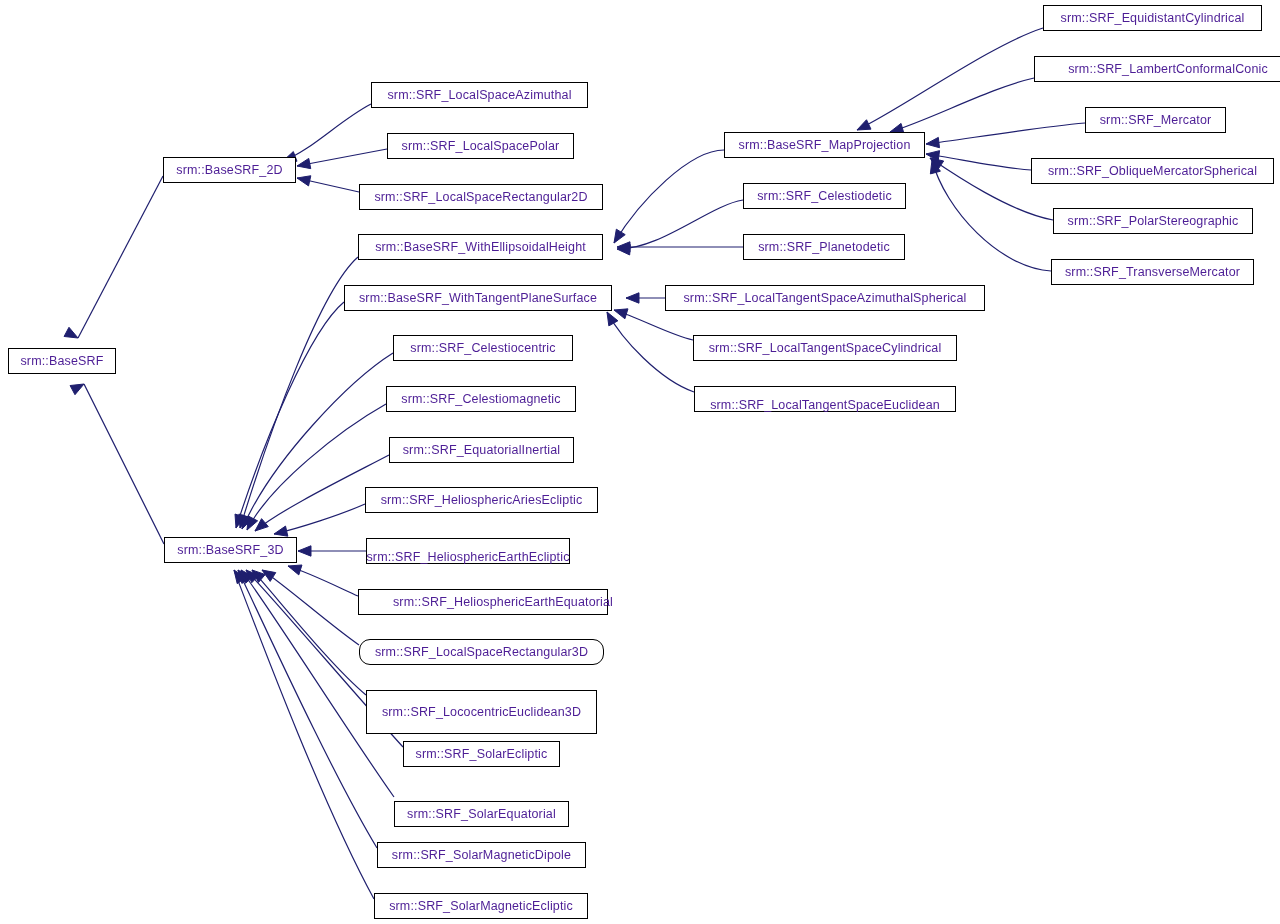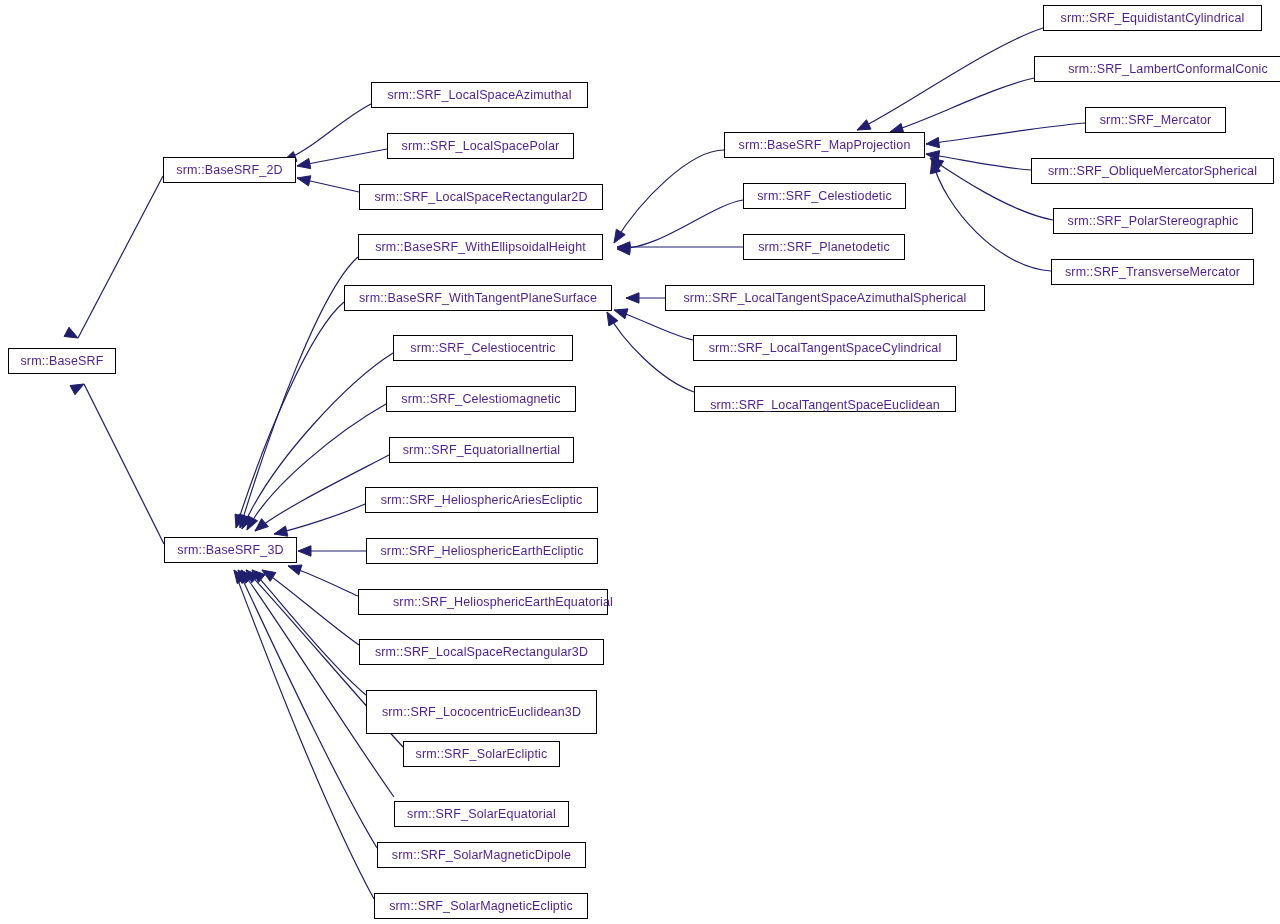--- a/index.html
+++ b/index.html
@@ -203,27 +203,27 @@
       </div>
       <div class="node" style="left: 386px; top: 386px; width: 190px; height: 26px; border-color: rgb(0, 0, 0); background: rgb(255, 255, 255);">
         <span class="lbl">srm::SRF_Celestiomagnetic</span>
       </div>
       <div class="node" style="left: 389px; top: 437px; width: 185px; height: 26px; border-color: rgb(0, 0, 0); background: rgb(255, 255, 255);">
         <span class="lbl">srm::SRF_EquatorialInertial</span>
       </div>
       <div class="node" style="left: 365px; top: 487px; width: 233px; height: 26px; border-color: rgb(0, 0, 0); background: rgb(255, 255, 255);">
         <span class="lbl">srm::SRF_HeliosphericAriesEcliptic</span>
       </div>
-      <div class="node" style="left: 366px; top: 538px; width: 232px; height: 26px; border-color: rgb(0, 0, 0); background: rgb(255, 255, 255);">
+      <div class="node" style="left: 366px; top: 538px; width: 204px; height: 26px; border-color: rgb(0, 0, 0); background: rgb(255, 255, 255); align-items: flex-end;">
         <span class="lbl">srm::SRF_HeliosphericEarthEcliptic</span>
       </div>
       <div class="node" style="left: 358px; top: 589px; width: 250px; height: 26px; border-color: rgb(0, 0, 0); background: rgb(255, 255, 255); padding-left: 40px;">
         <span class="lbl">srm::SRF_HeliosphericEarthEquatorial</span>
       </div>
-      <div class="node" style="left: 359px; top: 639px; width: 245px; height: 26px; border-color: rgb(0, 0, 0); background: rgb(255, 255, 255);">
+      <div class="node" style="left: 359px; top: 639px; width: 245px; height: 26px; border-color: rgb(0, 0, 0); background: rgb(255, 255, 255); border-radius: 11px;">
         <span class="lbl">srm::SRF_LocalSpaceRectangular3D</span>
       </div>
       <div class="node" style="left: 366px; top: 690px; width: 231px; height: 44px; border-color: rgb(0, 0, 0); background: rgb(255, 255, 255);">
         <span class="lbl">srm::SRF_LococentricEuclidean3D</span>
       </div>
       <div class="node" style="left: 403px; top: 741px; width: 157px; height: 26px; border-color: rgb(0, 0, 0); background: rgb(255, 255, 255);">
         <span class="lbl">srm::SRF_SolarEcliptic</span>
       </div>
       <div class="node" style="left: 394px; top: 791px; width: 175px; height: 26px; border-color: rgb(0, 0, 0); background: rgb(255, 255, 255); margin-top: 10px;">
         <span class="lbl">srm::SRF_SolarEquatorial</span>

